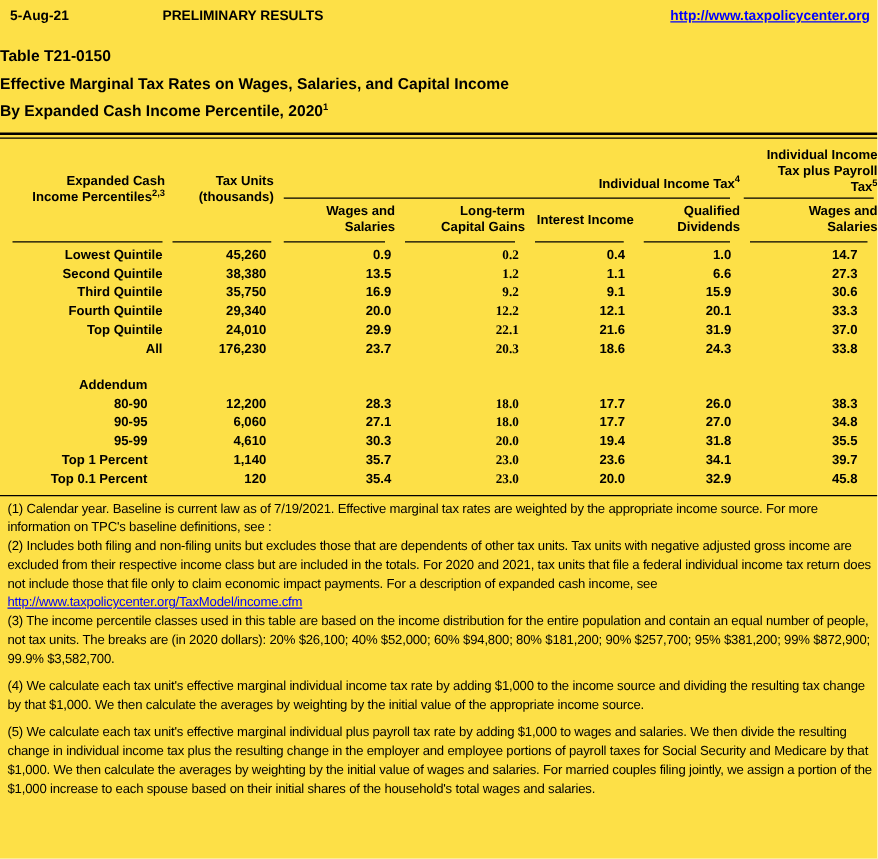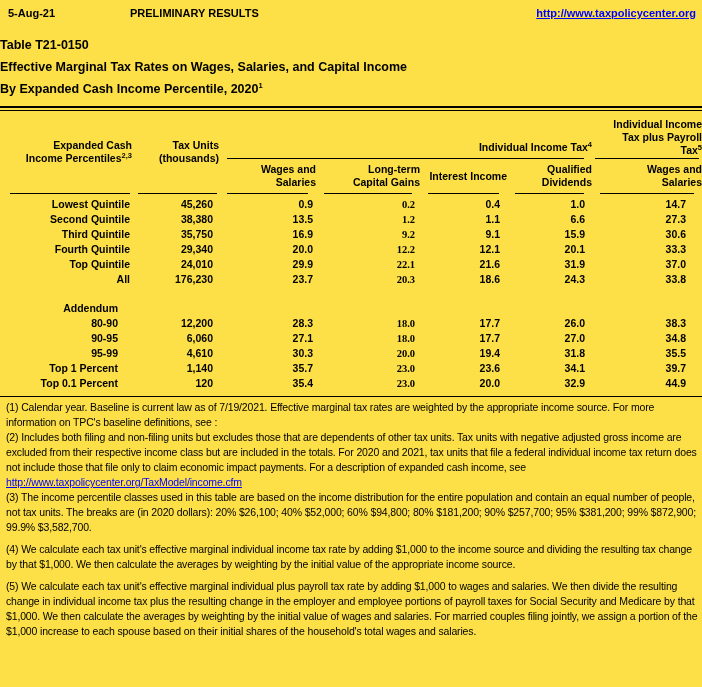--- a/index.html
+++ b/index.html
@@ -255,21 +255,21 @@
           <span class="cell col5">34.1</span>
           <span class="cell col6">39.7</span>
         </div>
         <div class="trow">
           <span class="cell col0 indent">Top 0.1 Percent</span>
           <span class="cell col1">120</span>
           <span class="cell col2">35.4</span>
           <span class="cell col3">23.0</span>
           <span class="cell col4">20.0</span>
           <span class="cell col5">32.9</span>
-          <span class="cell col6">44.9</span>
+          <span class="cell col6">45.8</span>
         </div>
       </div>
 
     <div class="bot-rule"></div>
   </div>
 
   <div class="notes">
     <p class="fn">(1) Calendar year. Baseline is current law as of 7/19/2021. Effective marginal tax rates are weighted by the appropriate income source. For more information on TPC's baseline definitions, see :</p>
     <p class="fn">(2) Includes both filing and non-filing units but excludes those that are dependents of other tax units. Tax units with negative adjusted gross income are excluded from their respective income class but are included in the totals. For 2020 and 2021, tax units that file a federal individual income tax return does not include those that file only to claim economic impact payments. For a description of expanded cash income, see</p>
     <a class="note-link">http://www.taxpolicycenter.org/TaxModel/income.cfm</a>

